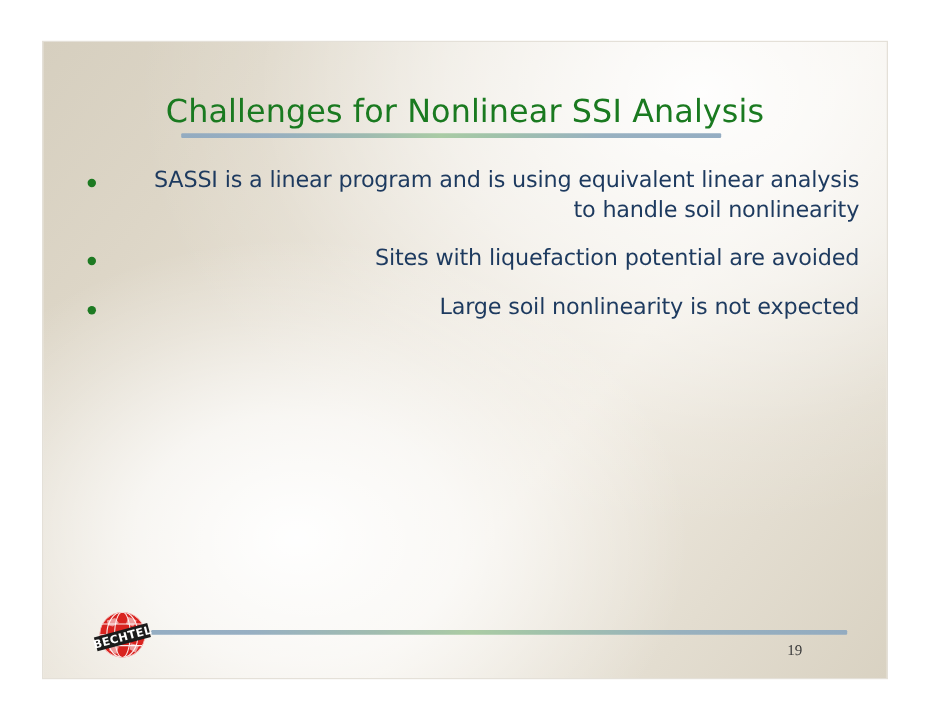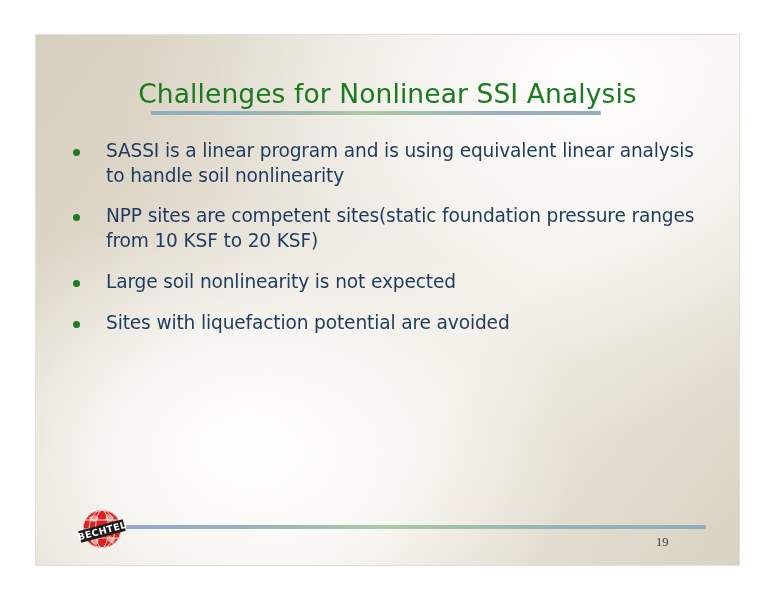--- a/index.html
+++ b/index.html
@@ -53,20 +53,21 @@
     position:absolute;
     left:30px; top:104px;
     width:650px;
     list-style:none;
   }
   .bullet-row {
     position:relative;
     display:block;
     padding-left:40px;
     margin-bottom:16px;
+    text-align:right;
   }
   .bullet-dot {
     position:absolute;
     left:7px; top:10px;
     width:7px; height:7px;
     border-radius:50%;
     background:#1d7a22;
   }
   .bullet-text {
     display:block;
@@ -115,33 +116,29 @@
     </div>
     <div class="title-rule"></div>
 
     <div class="body-list">
 
       <div class="bullet-row">
         <span class="bullet-dot"></span>
         <span class="bullet-text">SASSI is a linear program and is using equivalent linear analysis to handle soil nonlinearity</span>
       </div>
 
+
       <div class="bullet-row">
         <span class="bullet-dot"></span>
-        <span class="bullet-text">NPP sites are competent sites(static foundation pressure ranges from 10 KSF to 20 KSF)</span>
+        <span class="bullet-text">Sites with liquefaction potential are avoided</span>
       </div>
 
       <div class="bullet-row">
         <span class="bullet-dot"></span>
         <span class="bullet-text">Large soil nonlinearity is not expected</span>
-      </div>
-
-      <div class="bullet-row">
-        <span class="bullet-dot"></span>
-        <span class="bullet-text">Sites with liquefaction potential are avoided</span>
       </div>
 
 
     </div>
 
     <div class="footer-rule"></div>
 
     <div class="page-number">19</div>
 
     <div class="logo">

